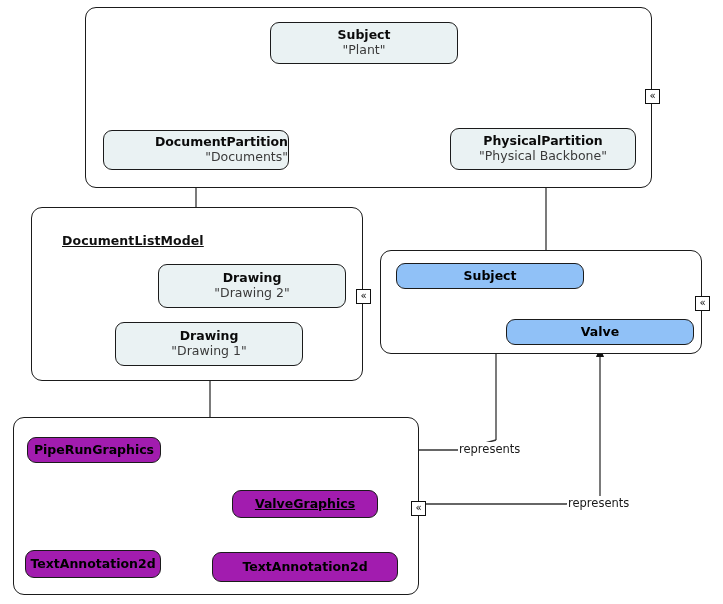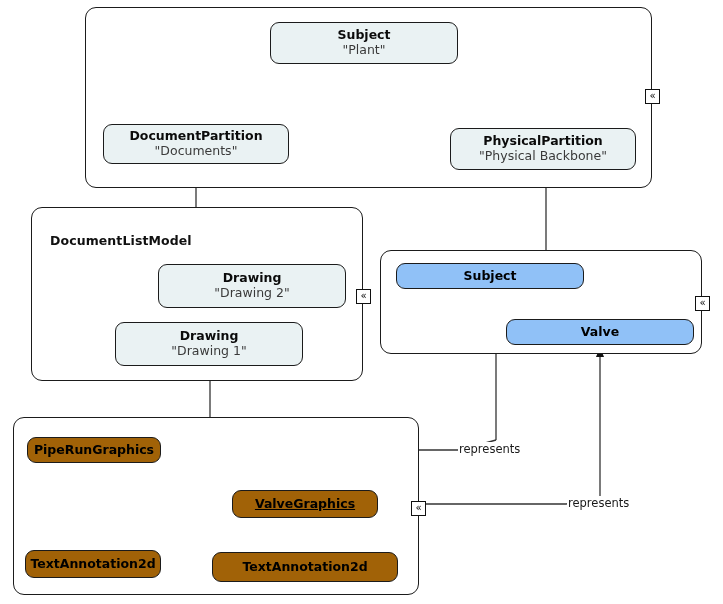--- a/index.html
+++ b/index.html
@@ -63,21 +63,21 @@
     color: #0b0b0b;
     white-space: nowrap;
   }
   .node .n-inst {
     font-size: 12.5px;
     color: #3a3a3a;
     white-space: nowrap;
   }
   .node.fill-pale   { background: #eaf2f3; }
   .node.fill-blue   { background: #90c1f7; }
-  .node.fill-purple { background: #a16207; }
+  .node.fill-purple { background: #a21caf; }
 
   .node.fill-blue .n-name,
   .node.fill-purple .n-name { color: #000000; }
 
   
   .chev-marker {
     position: absolute;
     width: 15px;
     height: 15px;
     box-sizing: border-box;
@@ -139,34 +139,34 @@
     </g>
   </svg>
 
   <div class="container-box" style="left:85px; top:7px; width:567px; height:181px;"></div>
 
   <div class="node fill-pale" style="left:270px; top:22px; width:188px; height:42px;">
     <div class="n-name">Subject</div>
     <div class="n-inst">"Plant"</div>
   </div>
 
-  <div class="node fill-pale" style="left:103px; top:124px; width:186px; height:40px;">
+  <div class="node fill-pale" style="left:103px; top:130px; width:186px; height:40px;align-items:flex-end;">
     <div class="n-name">DocumentPartition</div>
     <div class="n-inst">"Documents"</div>
   </div>
 
   <div class="node fill-pale" style="left:450px; top:128px; width:186px; height:42px;text-align:center;">
     <div class="n-name">PhysicalPartition</div>
     <div class="n-inst">"Physical Backbone"</div>
   </div>
 
   <div class="chev-marker" style="left:645px; top:89px;">«</div>
 
   <div class="container-box" style="left:31px; top:207px; width:332px; height:174px;"></div>
-  <div class="container-label" style="left:50px; top:233px;">DocumentListModel</div>
+  <div class="container-label" style="left:62px; top:233px;text-decoration:underline;">DocumentListModel</div>
 
   <div class="node fill-pale" style="left:158px; top:264px; width:188px; height:44px;">
     <div class="n-name">Drawing</div>
     <div class="n-inst">"Drawing 2"</div>
   </div>
 
   <div class="node fill-pale" style="left:115px; top:322px; width:188px; height:44px;">
     <div class="n-name">Drawing</div>
     <div class="n-inst">"Drawing 1"</div>
   </div>

